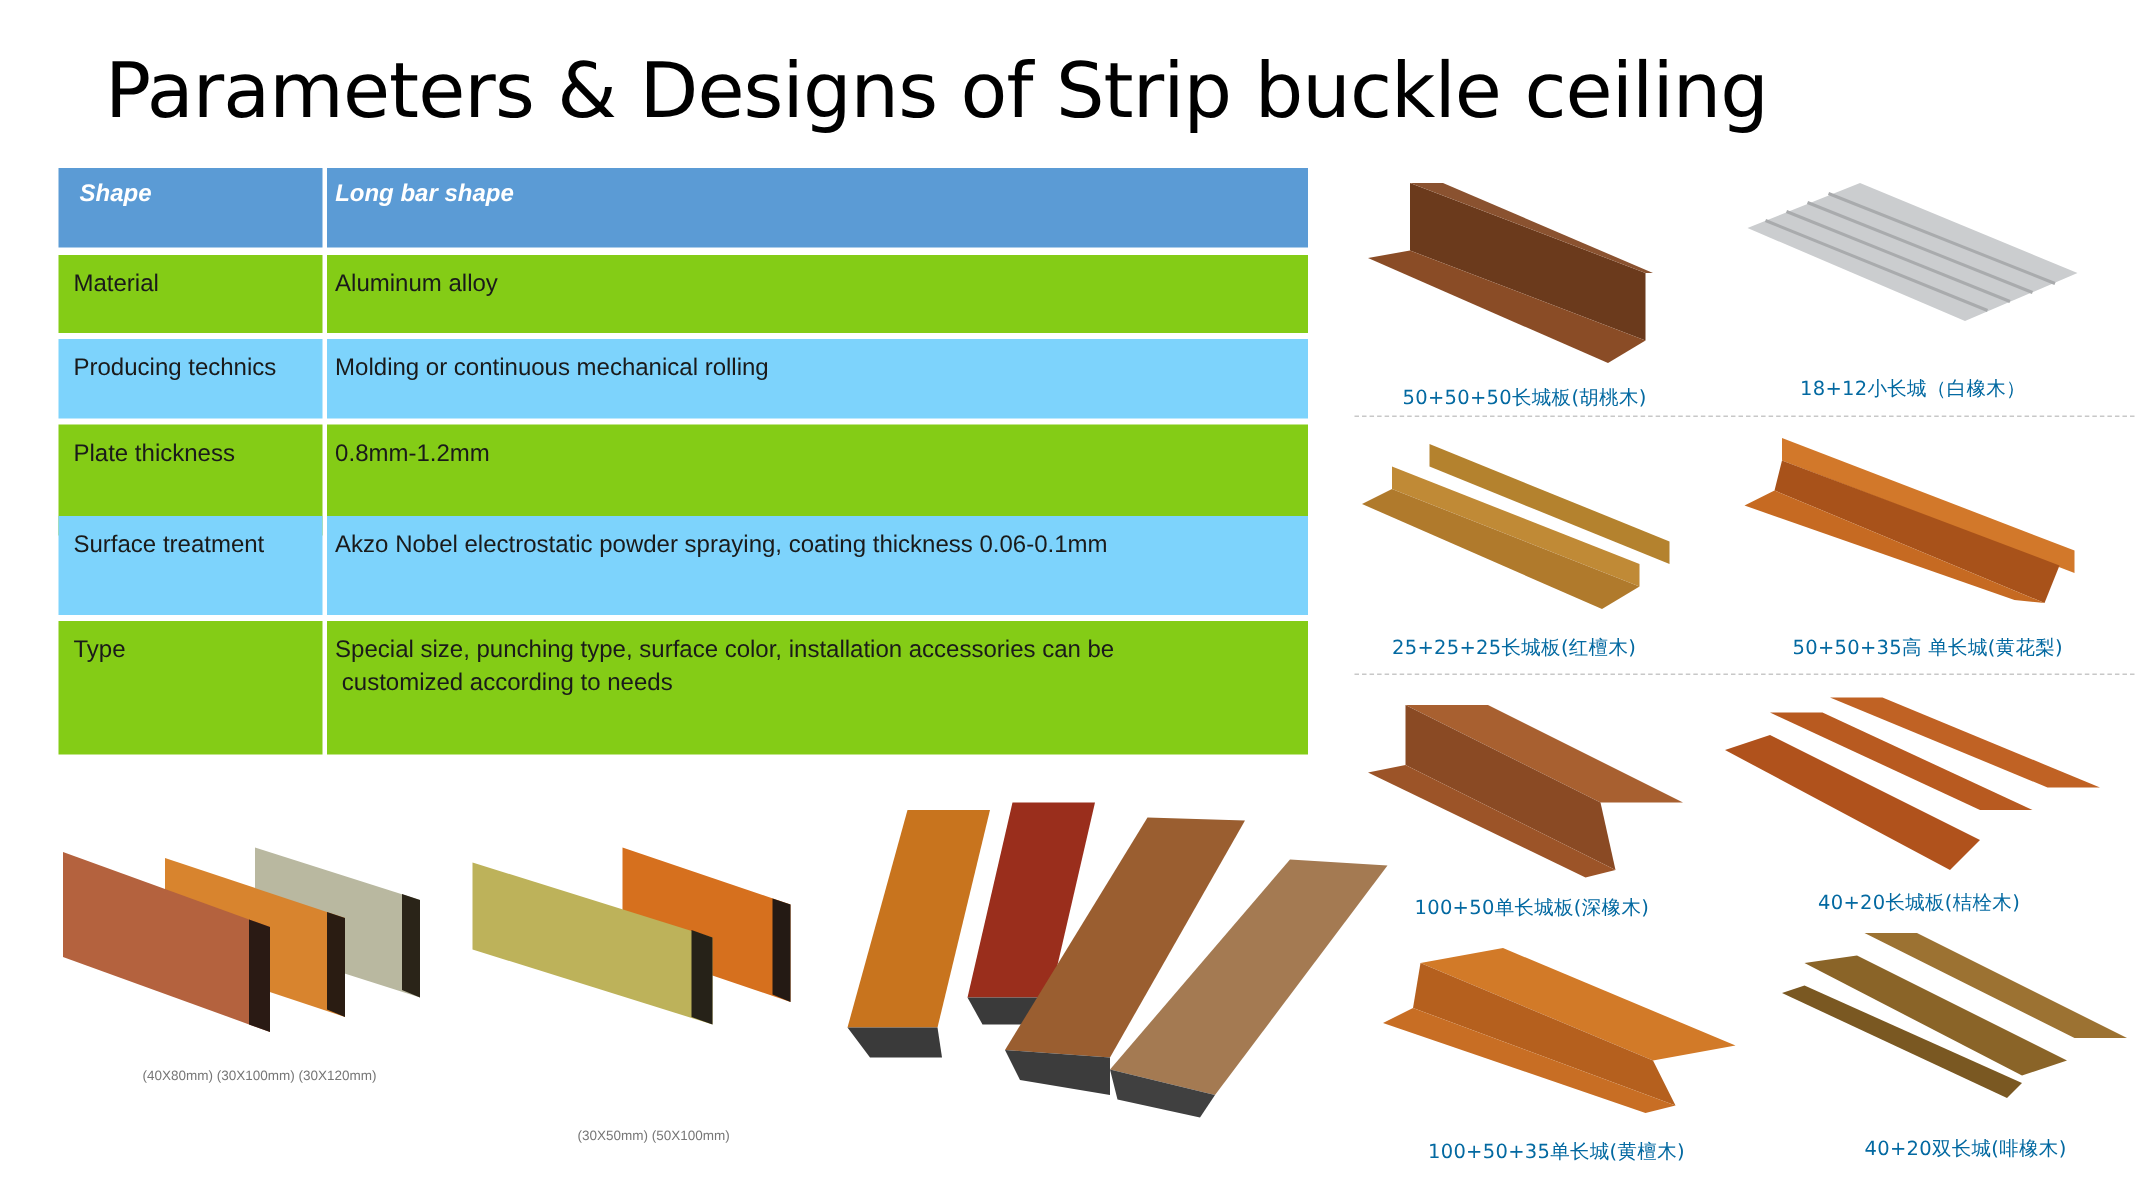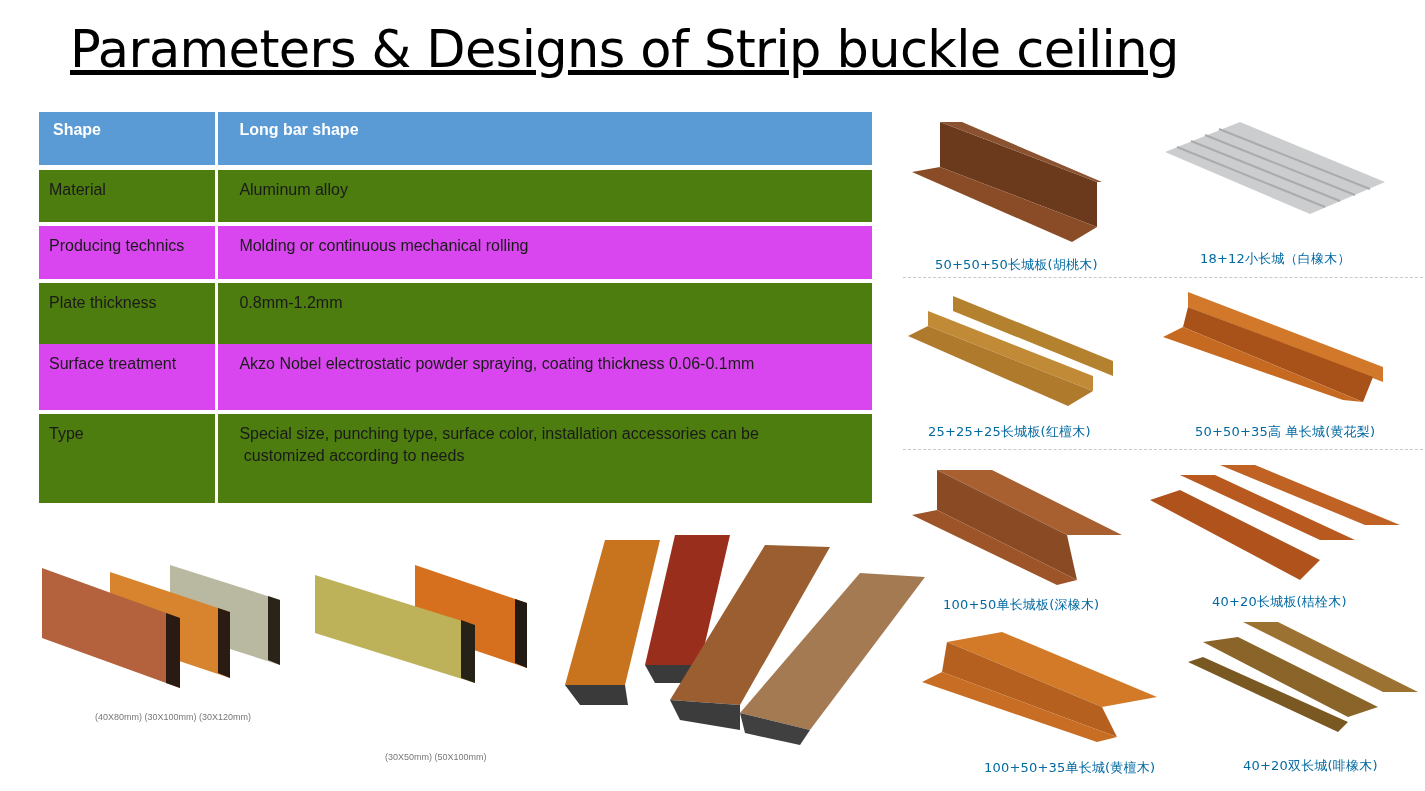--- a/index.html
+++ b/index.html
@@ -3,40 +3,40 @@
   <meta charset="utf-8">
   <style>
     html, body { margin: 0; padding: 0; }
     body {
       width: 1425px; height: 791px; position: relative; overflow: hidden;
       background: #ffffff;
       font-family: "Liberation Sans", "DejaVu Sans", sans-serif;
       color: #111;
     }
     .title {
-      position: absolute; left: 70px; top: 18px;
+      position: absolute; left: 70px; top: 30px;
       font-size: 51px; line-height: 64px; color: #000;
       font-family: "DejaVu Sans", "Liberation Sans", sans-serif;
-      letter-spacing: -0.6px; white-space: nowrap; text-decoration: underline;
+      letter-spacing: -0.6px; white-space: nowrap;
     }
     
     .spec-table {
       position: absolute; left: 39px; top: 112px; width: 833px;
     }
     .row { position: absolute; left: 0; width: 833px; display: flex; }
     .cell-k, .cell-v {
       box-sizing: border-box; padding: 9px 10px 0 10px;
       font-size: 16px; line-height: 22px; color: #1a1a1a;
     }
     .cell-k { width: 177px; }
-    .cell-v { width: 656px; margin-left: 3px; padding-left: 21px; }
+    .cell-v { width: 656px; margin-left: 3px; padding-left: 5px; }
     .row.header .cell-k, .row.header .cell-v { background: #5B9BD5; color: #fff; font-weight: bold; padding-top: 7px; }
     .row.header .cell-k { padding-left: 14px; }
-    .row.odd .cell-k, .row.odd .cell-v { background: #4d7c0f; }
-    .row.even .cell-k, .row.even .cell-v { background: #d946ef; }
+    .row.odd .cell-k, .row.odd .cell-v { background: #84cc16; }
+    .row.even .cell-k, .row.even .cell-v { background: #7dd3fc; }
 
     
     .prod {
       position: absolute;
     }
     .caption-cn {
       position: absolute; font-size: 13px; color: #0369a1; white-space: nowrap;
       font-family: "DejaVu Sans", sans-serif; letter-spacing: 0.2px;
     }
     .caption-small {
@@ -48,21 +48,21 @@
       border-top: 1px dashed #c8c8c8;
     }
     svg { display: block; overflow: visible; }
   </style>
 </head>
 <body>
 
 <div class="title">Parameters &amp; Designs of Strip buckle ceiling</div>
 
 <div class="spec-table">
-  <div class="row header" style="top:0; height:53px;">
+  <div class="row header" style="top:0; height:53px;font-style:italic;">
     <div class="cell-k">Shape</div>
     <div class="cell-v">Long bar shape</div>
   </div>
   <div class="row odd" style="top:58px; height:52px;">
     <div class="cell-k">Material</div>
     <div class="cell-v">Aluminum alloy</div>
   </div>
   <div class="row even" style="top:114px; height:53px;">
     <div class="cell-k">Producing technics</div>
     <div class="cell-v">Molding or continuous mechanical rolling</div>
@@ -181,21 +181,21 @@
 </div>
 <div class="caption-cn" style="left:1212px; top:593px;">40+20长城板(桔栓木)</div>
 
 <div class="prod" style="left:922px; top:632px;">
   <svg width="240" height="110" viewBox="0 0 240 110">
     <polygon points="25,10 80,0 235,65 180,75" fill="#d27a28"></polygon>
     <polygon points="25,10 180,75 195,105 20,40" fill="#b5601e"></polygon>
     <polygon points="0,50 20,40 195,105 175,110" fill="#c86e24"></polygon>
   </svg>
 </div>
-<div class="caption-cn" style="left:952px; top:759px;margin-left:32px;">100+50+35单长城(黄檀木)</div>
+<div class="caption-cn" style="left:952px; top:759px;">100+50+35单长城(黄檀木)</div>
 
 <div class="prod" style="left:1188px; top:622px;">
   <svg width="235" height="110" viewBox="0 0 235 110">
     <polygon points="55,0 90,0 230,70 195,70" fill="#9c7232"></polygon>
     <polygon points="15,20 50,15 190,85 160,95" fill="#8a6428"></polygon>
     <polygon points="0,40 15,35 160,100 150,110" fill="#7a5822"></polygon>
   </svg>
 </div>
 <div class="caption-cn" style="left:1243px; top:757px;">40+20双长城(啡橡木)</div>
 

